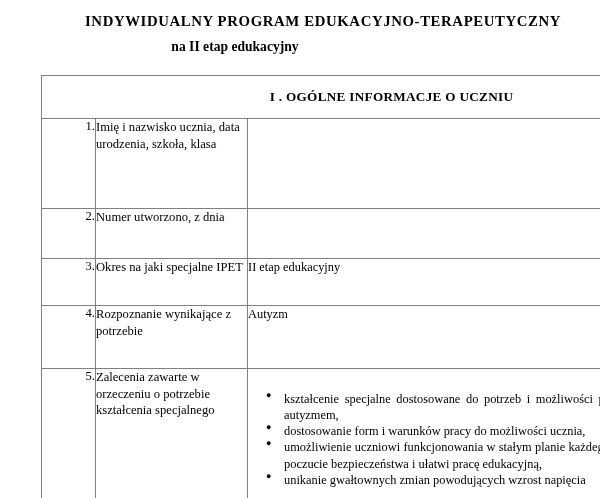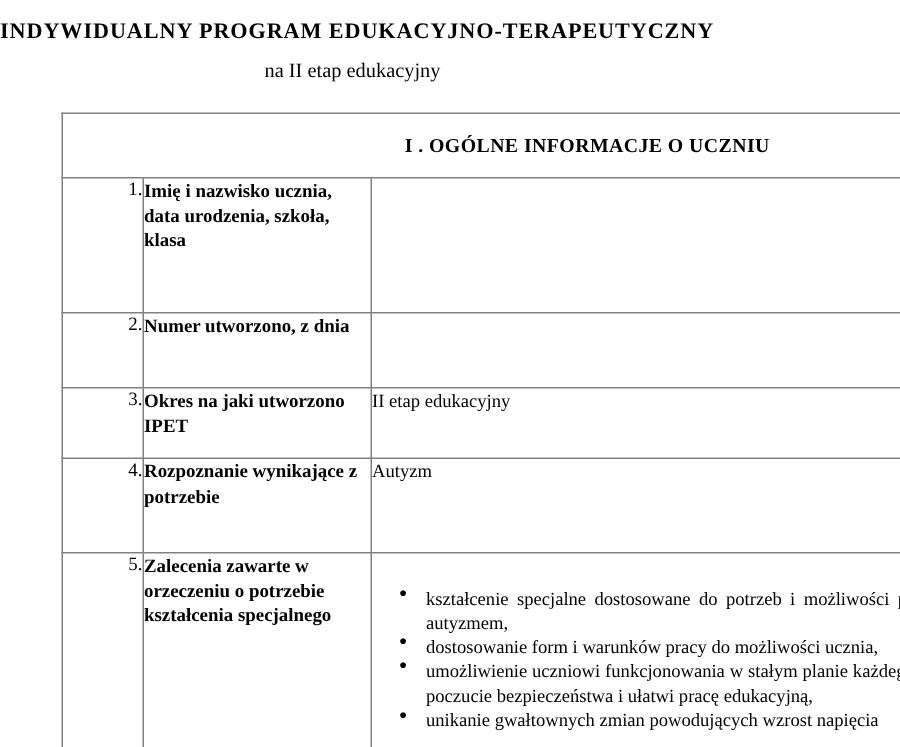--- a/index.html
+++ b/index.html
@@ -23,26 +23,27 @@
     position: relative;
     background: #ffffff;
   }
 
   
   .doc-title {
     font-size: 14.8px;
     font-weight: bold;
     letter-spacing: 0.6px;
     white-space: nowrap;
+    padding-left: 85px;
     padding-top: 13px;
     line-height: 1.1;
   }
   .doc-subtitle {
     font-size: 13.6px;
-    font-weight: normal;
+    font-weight: bold;
     text-align: center;
     padding-top: 11px;
     padding-right: 130px;
     line-height: 1.1;
   }
 
   
   .table-wrap {
     position: absolute;
     left: 41px;
@@ -77,21 +78,21 @@
     white-space: nowrap;
   }
 
   .num-cell {
     text-align: right;
     font-size: 12.6px;
     padding: 7px 12px 0 0;
   }
 
   .label-cell {
-    font-weight: bold;
+    font-weight: normal;
     font-size: 12.6px;
     line-height: 1.33;
     padding: 7px 6px 6px 8px;
     margin-left: 38px;
   }
 
   .value-cell {
     font-size: 12.4px;
     line-height: 1.33;
     padding: 7px 8px 6px 8px;
@@ -159,21 +160,21 @@
         </tr>
 
         <tr class="r2">
           <td class="num-cell">2.</td>
           <td class="label-cell">Numer utworzono, z dnia</td>
           <td class="value-cell"></td>
         </tr>
 
         <tr class="r3">
           <td class="num-cell">3.</td>
-          <td class="label-cell">Okres na jaki utworzono IPET</td>
+          <td class="label-cell">Okres na jaki specjalne IPET</td>
           <td class="value-cell">II etap edukacyjny</td>
         </tr>
 
         <tr class="r4">
           <td class="num-cell">4.</td>
           <td class="label-cell">Rozpoznanie wynikające z potrzebie</td>
           <td class="value-cell">Autyzm</td>
         </tr>
 
         <tr class="r5">

